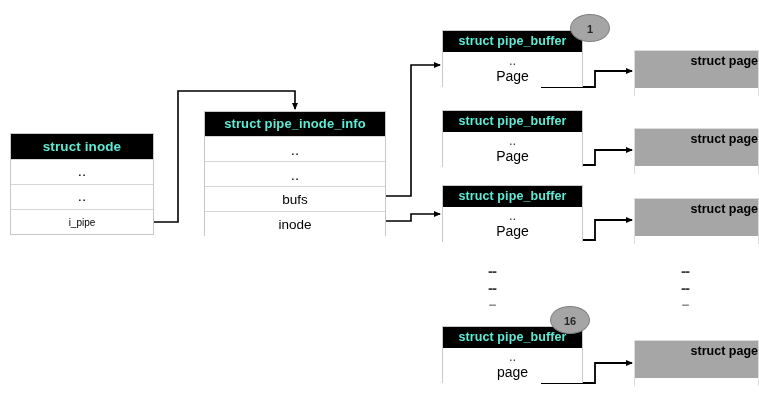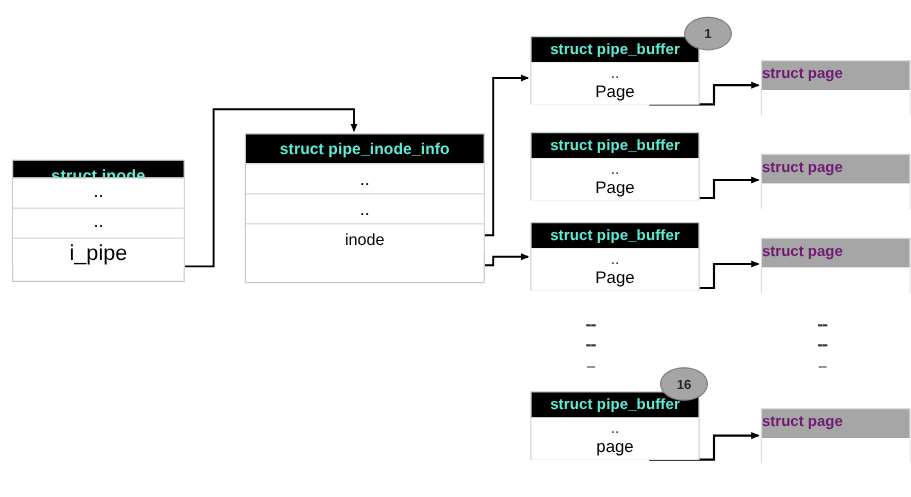--- a/index.html
+++ b/index.html
@@ -49,28 +49,28 @@
     white-space: nowrap;
     overflow: hidden;
   }
 
   
   #inode {
     left: 10px; top: 133px;
     width: 144px; height: 102px;
     border: 1px solid #c8c8c8;
   }
-  #inode .struct-hdr { height: 14px; line-height: 25px; font-size: 13.5px; }
-  #inode .struct-row { height: 25px; line-height: 25px; font-size: 18px; }
+  #inode .struct-hdr { height: 25px; line-height: 25px; font-size: 13.5px; }
+  #inode .struct-row { height: 25px; line-height: 25px; font-size: 10px; }
   #inode .dots { font-size: 15px; line-height: 21px; }
 
   
   #pii {
     left: 204px; top: 111px;
-    width: 200px; height: 125px;
+    width: 182px; height: 125px;
     border: 1px solid #c8c8c8;
   }
   #pii .struct-hdr { height: 24px; line-height: 24px; font-size: 13px; }
   #pii .struct-row { height: 25px; line-height: 25px; font-size: 13.5px; }
   #pii .dots { font-size: 15px; }
 
   
   .pbuf { width: 141px; height: 57px; border: 1px solid #c9c9c9; }
   .pbuf .struct-hdr { height: 21px; line-height: 21px; font-size: 12.5px; }
   .pbuf .pbuf-body {
@@ -105,27 +105,27 @@
     box-sizing: border-box;
     width: 125px;
     height: 46px;
     border: 1px solid #dcdcdc;
     background: #ffffff;
     z-index: 3;
   }
   .spage .sp-hdr {
     box-sizing: border-box;
     width: 100%;
-    height: 24px;
+    height: 37px;
     line-height: 21px;
     background: #a6a6a6;
-    color: #701a75;
+    color: #000000;
     font-weight: bold;
     font-size: 12.5px;
-    text-align: left;
+    text-align: right;
   }
   .spage .sp-body {
     box-sizing: border-box;
     width: 100%;
     height: 23px;
     background: #ffffff;
   }
   #sp1 { left: 634px; top: 50px; }
   #sp2 { left: 634px; top: 128px; }
   #sp3 { left: 634px; top: 198px; }
@@ -195,20 +195,21 @@
   <div class="struct-hdr">struct inode</div>
   <div class="struct-row dots">..</div>
   <div class="struct-row dots">..</div>
   <div class="struct-row">i_pipe</div>
 </div>
 
 <div class="struct-box" id="pii">
   <div class="struct-hdr">struct pipe_inode_info</div>
   <div class="struct-row dots">..</div>
   <div class="struct-row dots">..</div>
+  <div class="struct-row">bufs</div>
   <div class="struct-row">inode</div>
 </div>
 
 <div class="struct-box pbuf" id="pb1">
   <div class="struct-hdr">struct pipe_buffer</div>
   <div class="pbuf-body">
     <div class="dots2">..</div>
     <div class="pg">Page</div>
   </div>
 </div>

